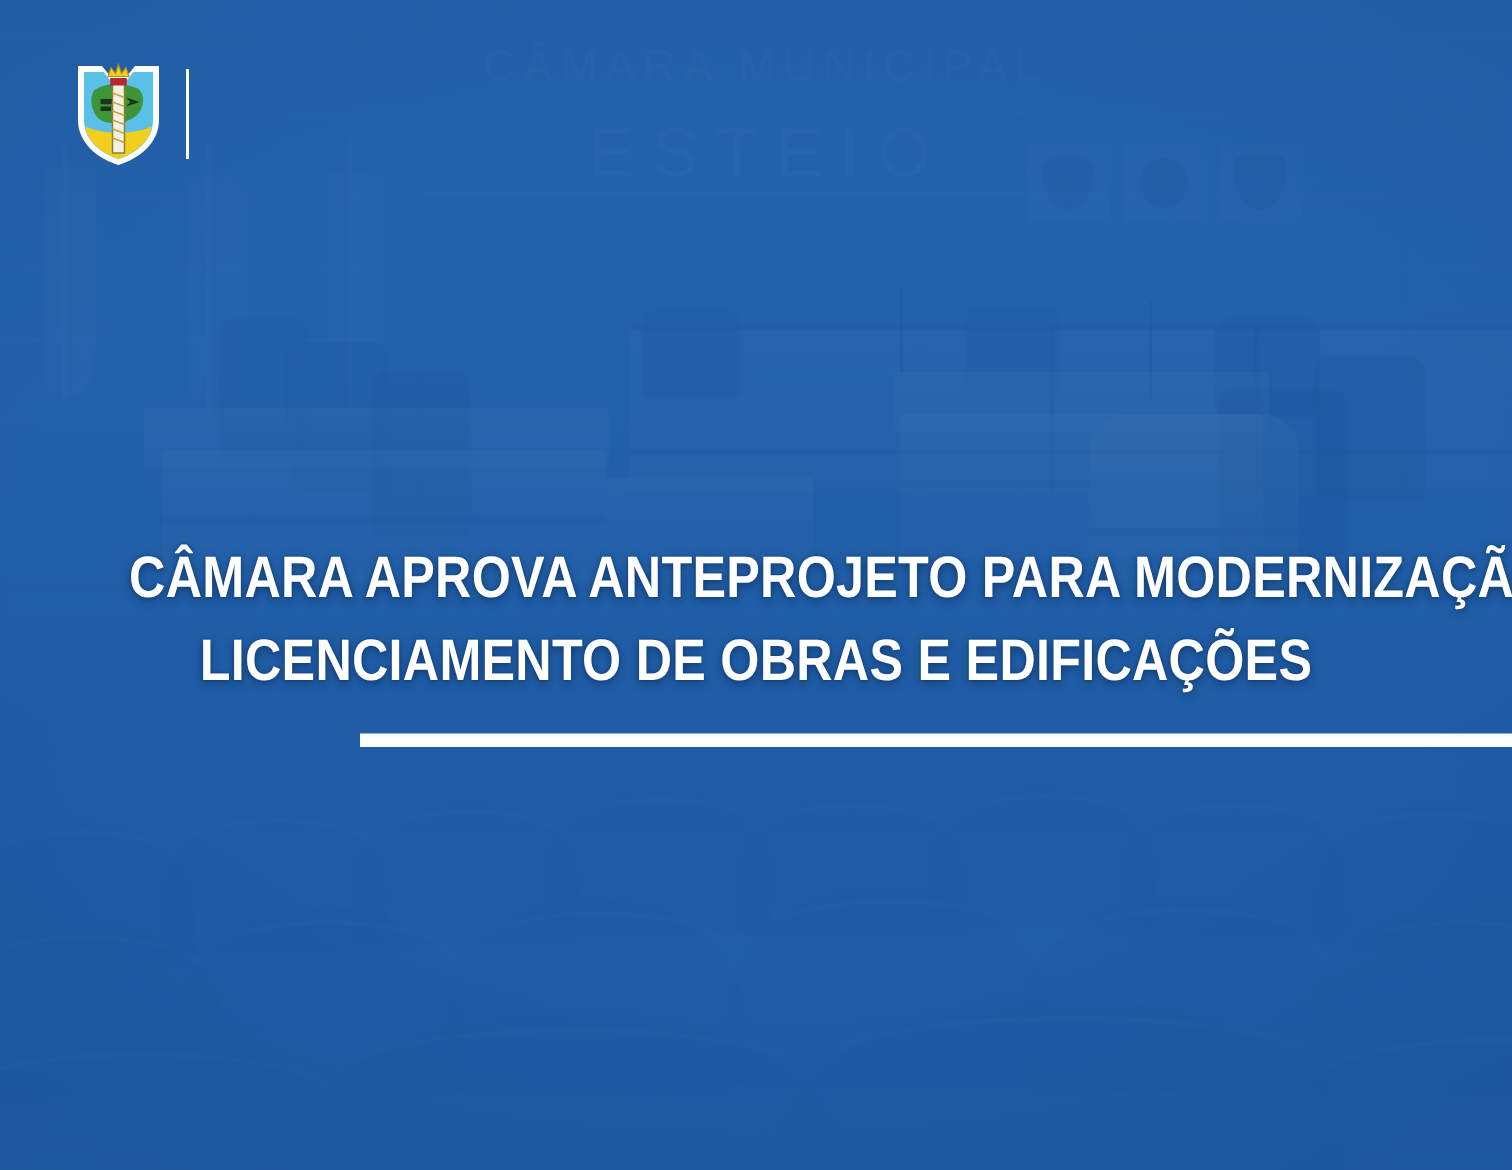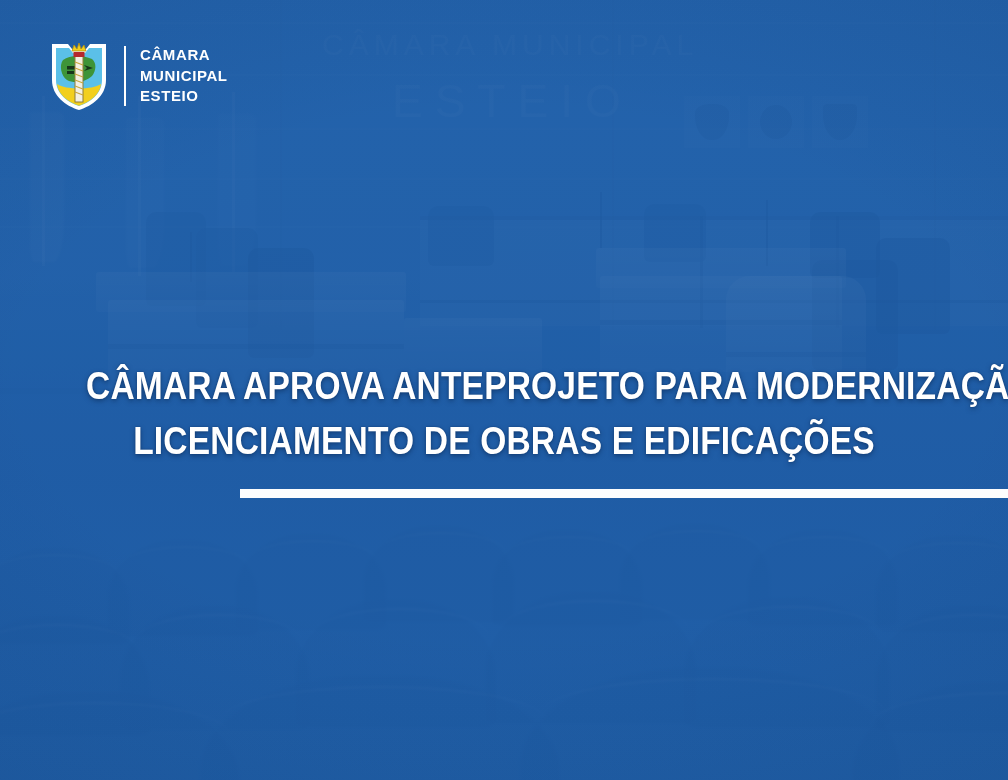--- a/index.html
+++ b/index.html
@@ -363,25 +363,20 @@
             <line x1="27" y1="52" x2="35" y2="55"></line>
           </g>
           <rect x="25.5" y="12" width="11" height="5" fill="#b5282c"></rect>
 
           <path d="M24 11 L26 5 L29 9 L31 3 L33 9 L36 5 L38 11 Z" fill="#f2cf1d" stroke="#b08f18" stroke-width="0.8"></path>
         </svg>
       </div>
 
       <div class="logo-rule"></div>
 
-      <div class="logo-text">
-        <span>CÂMARA</span>
-        <span>MUNICIPAL</span>
-        <span>ESTEIO</span>
-      </div>
     </div>
 
     <h1 class="headline">
       <span class="l">CÂMARA APROVA ANTEPROJETO PARA MODERNIZAÇÃO DE</span>
       <span class="l">LICENCIAMENTO DE OBRAS E EDIFICAÇÕES</span>
     </h1>
 
     <div class="underline"></div>
   </div>
 </div>

